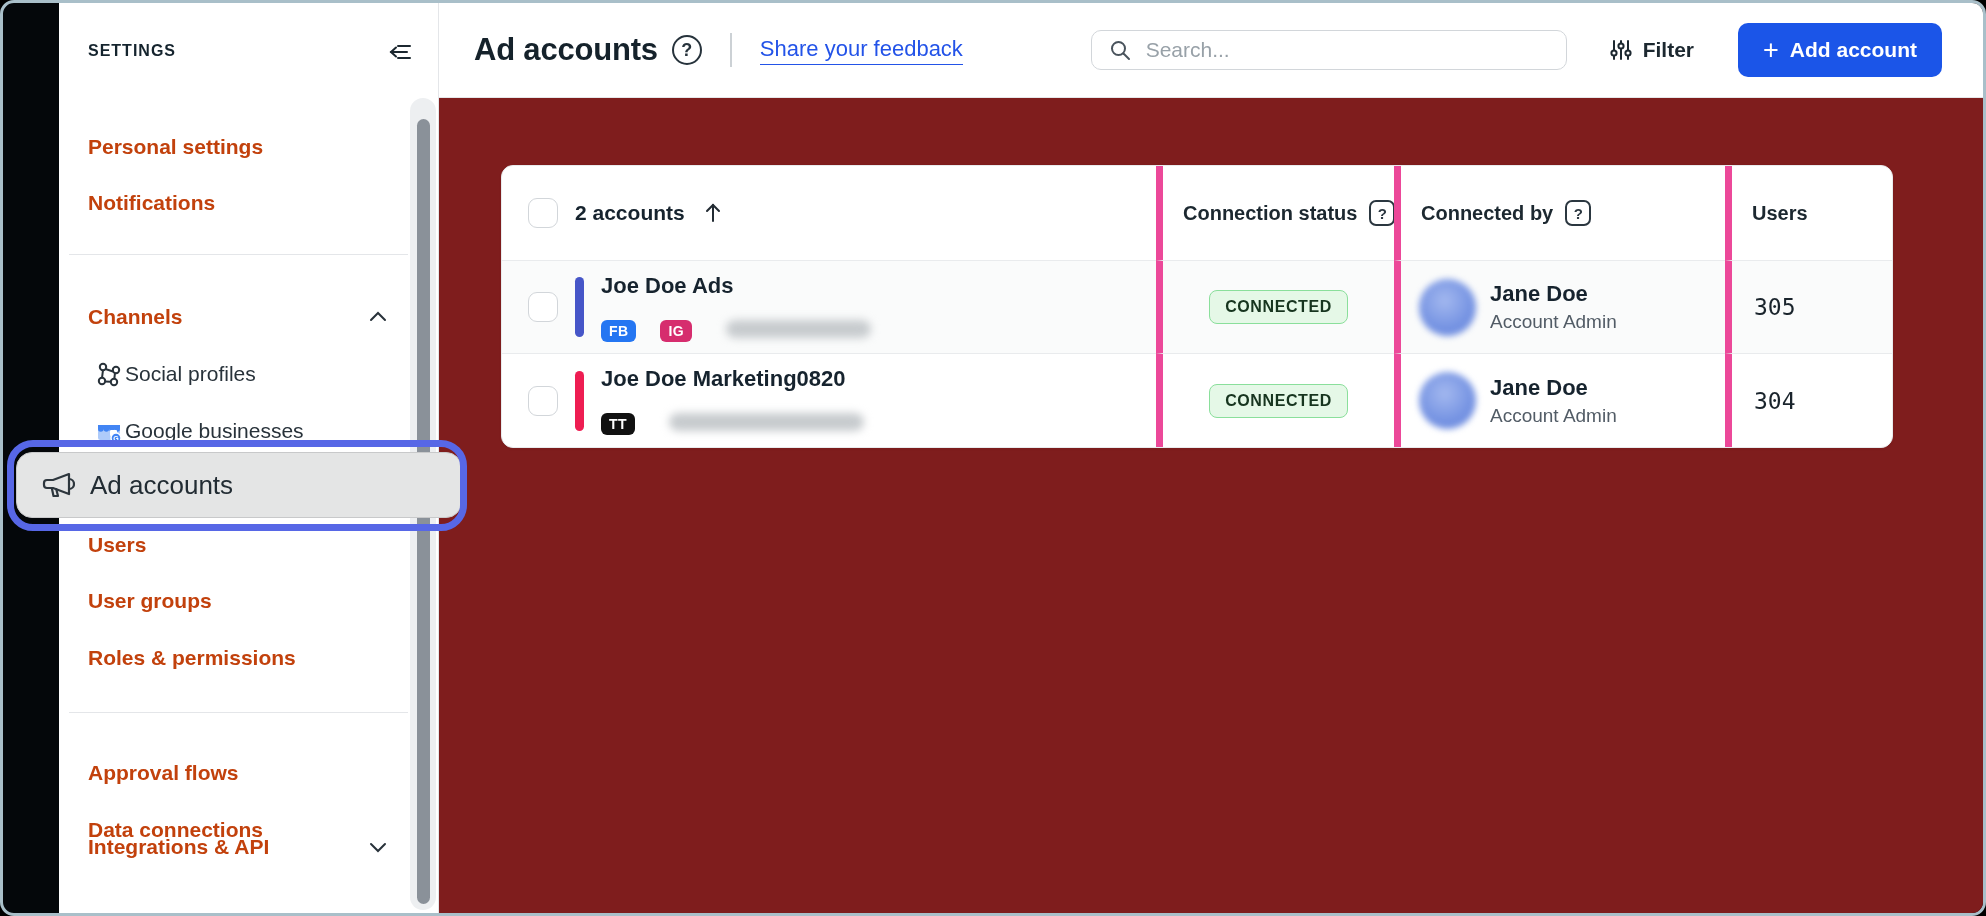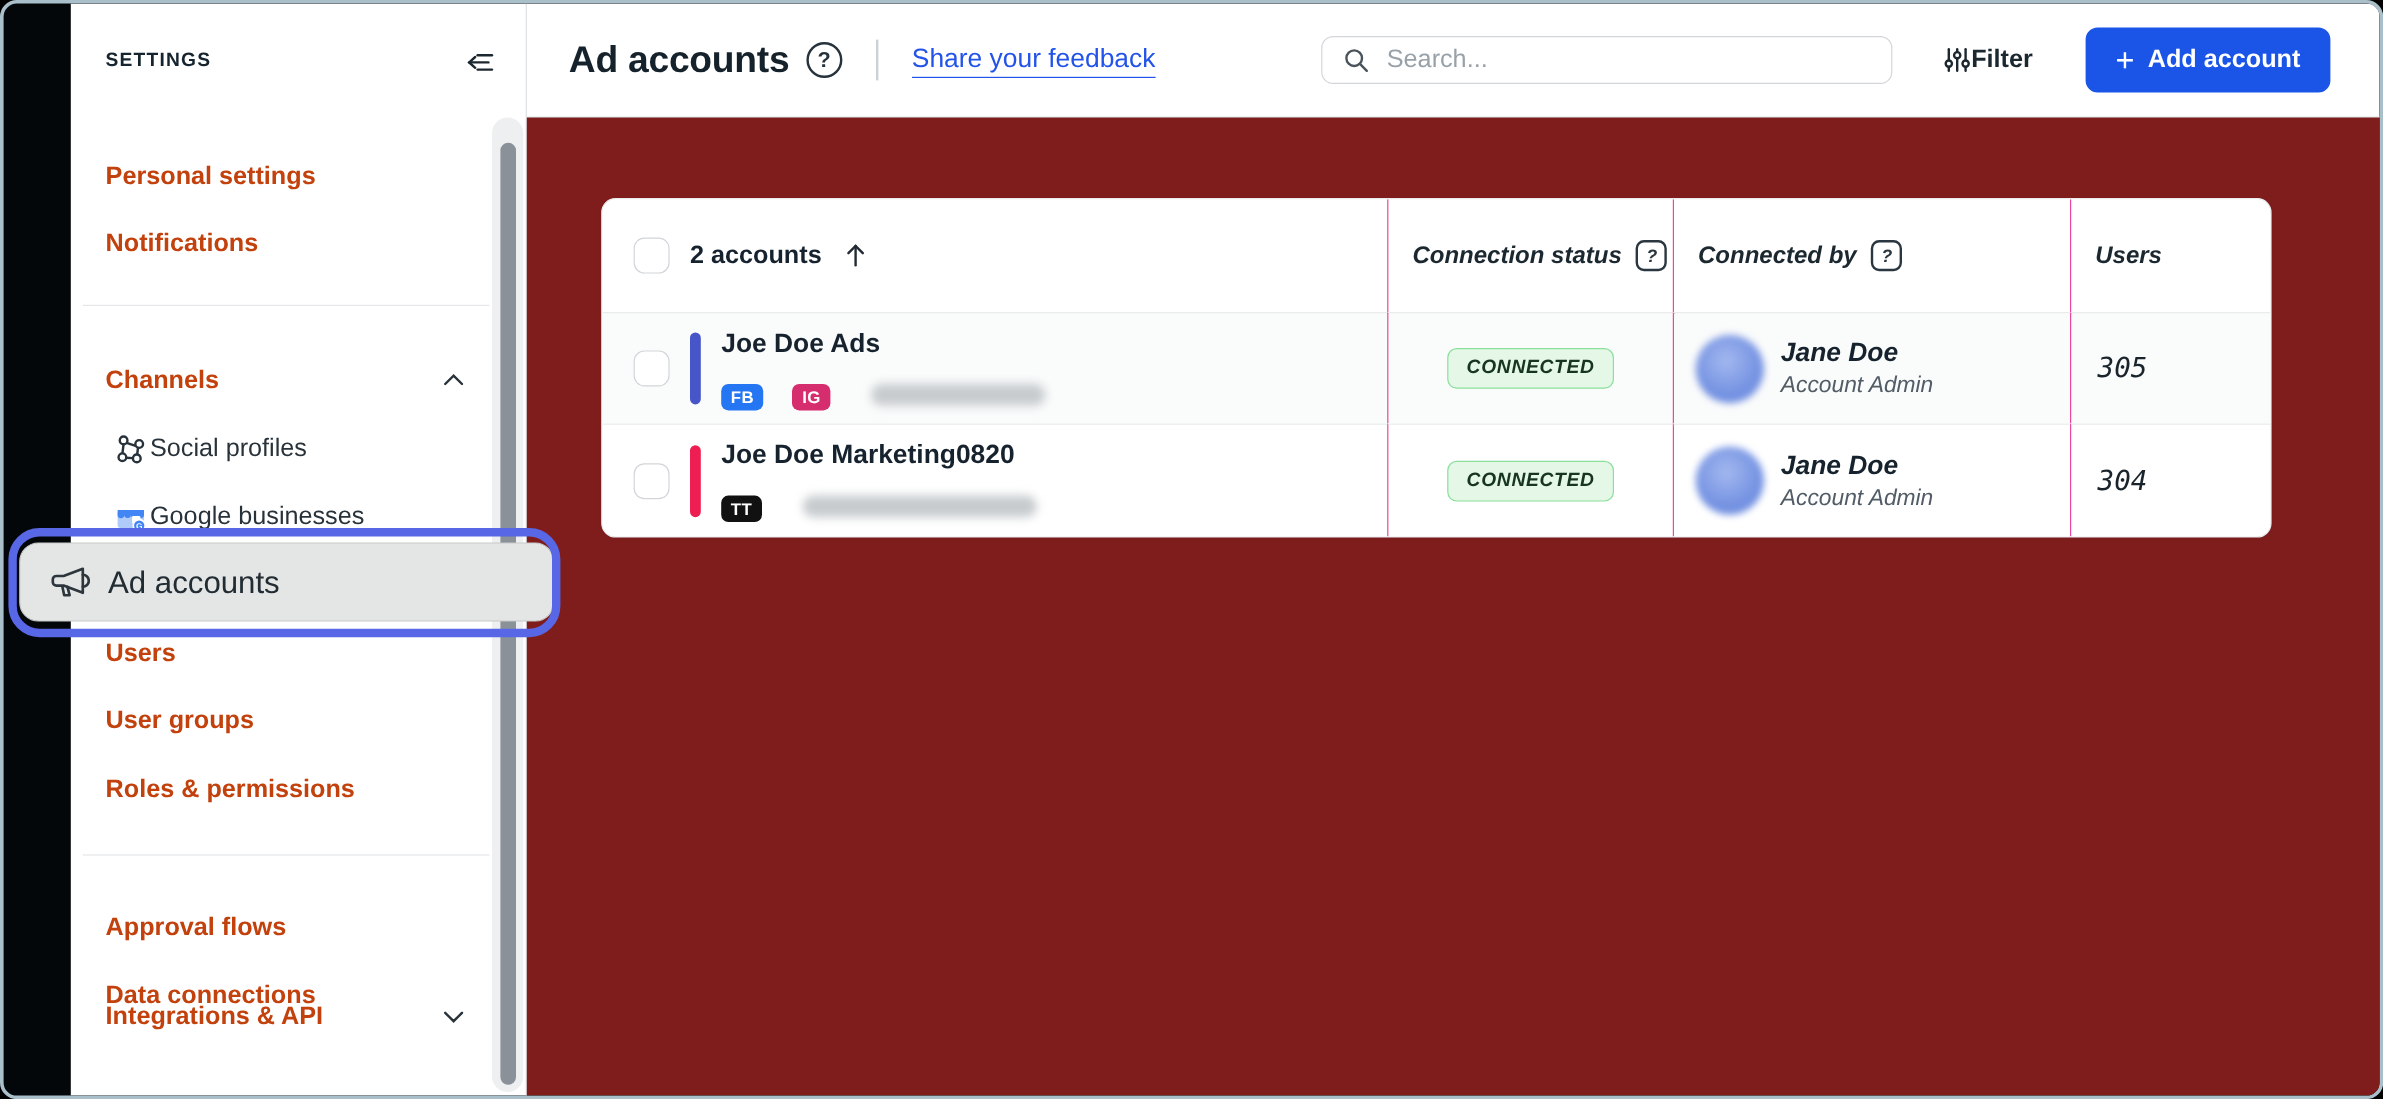--- a/index.html
+++ b/index.html
@@ -45,37 +45,37 @@
   .hdr-pipe{width:2px;height:34px;background:#ccd1d5;margin:0 28px;flex:none;}
   .feedback-link{font-size:22px;font-weight:500;color:var(--link-blue,#2353e8);
                  border-bottom:1.5px solid var(--link-blue,#2353e8);padding-bottom:2px;
                  cursor:pointer;white-space:nowrap;}
   .search-box{margin-left:auto;width:476px;height:40px;box-sizing:border-box;background:#fff;
               border:1.5px solid #d2d6da;border-radius:10px;display:flex;align-items:center;
               padding:0 16px;flex:none;}
   .search-box input{border:none;outline:none;flex:1;font-size:21px;color:#333;margin-left:12px;
                     font-family:inherit;background:transparent;}
   .search-box input::placeholder{color:#98a1a8;}
-  .filter-btn{margin-left:42px;display:flex;align-items:center;cursor:pointer;flex:none;}
+  .filter-btn{margin-left:42px;display:flex;align-items:center;gap:10px;cursor:pointer;flex:none;}
   .filter-btn .lbl{font-size:21px;font-weight:700;color:#1c2830;}
   .add-btn{margin-left:44px;width:204px;height:54px;background:var(--accent-blue,#1b55e8);border:none;
            border-radius:10px;color:#fff;display:flex;align-items:center;justify-content:center;
            cursor:pointer;flex:none;font-family:inherit;}
   .add-btn .plus{font-size:27px;font-weight:300;margin-right:11px;line-height:1;}
   .add-btn .lbl{font-size:21px;font-weight:700;}
 
   .main-body{flex:1;background:#7f1d1d;position:relative;}
 
   
   .card{position:absolute;left:62px;top:67px;width:1392px;height:283px;background:#fff;
         border:1px solid #e9ebed;border-radius:12px;box-sizing:border-box;overflow:hidden;
         box-shadow:0 1px 3px rgba(20,30,40,.05);
         display:grid;grid-template-columns:654px 238px 331px 167px;grid-template-rows:94px 93px 94px;}
   .cell{display:flex;align-items:center;box-sizing:border-box;min-width:0;}
-  .cell.vline{border-left:1px solid #ec4899;font-style:italic;}
+  .cell.vline{border-left:7px solid #ec4899;}
   .cell.hline{border-top:1px solid #e9ebed;}
   .cell.shade{background:#fafbfb;}
   .cell.pad{padding-left:20px;}
 
   .chkbox{width:30px;height:30px;box-sizing:border-box;border:1.6px solid #d2d6da;border-radius:9px;
           background:#fff;flex:none;cursor:pointer;}
   .count-cell{padding-left:26px;gap:17px;}
   .count-lbl{font-size:21px;font-weight:700;color:#16232e;}
   .col-hdr{font-size:20px;font-weight:700;color:#1c2830;white-space:nowrap;}
   .help-sq{width:26px;height:26px;box-sizing:border-box;border:2px solid #2b3740;border-radius:7px;

